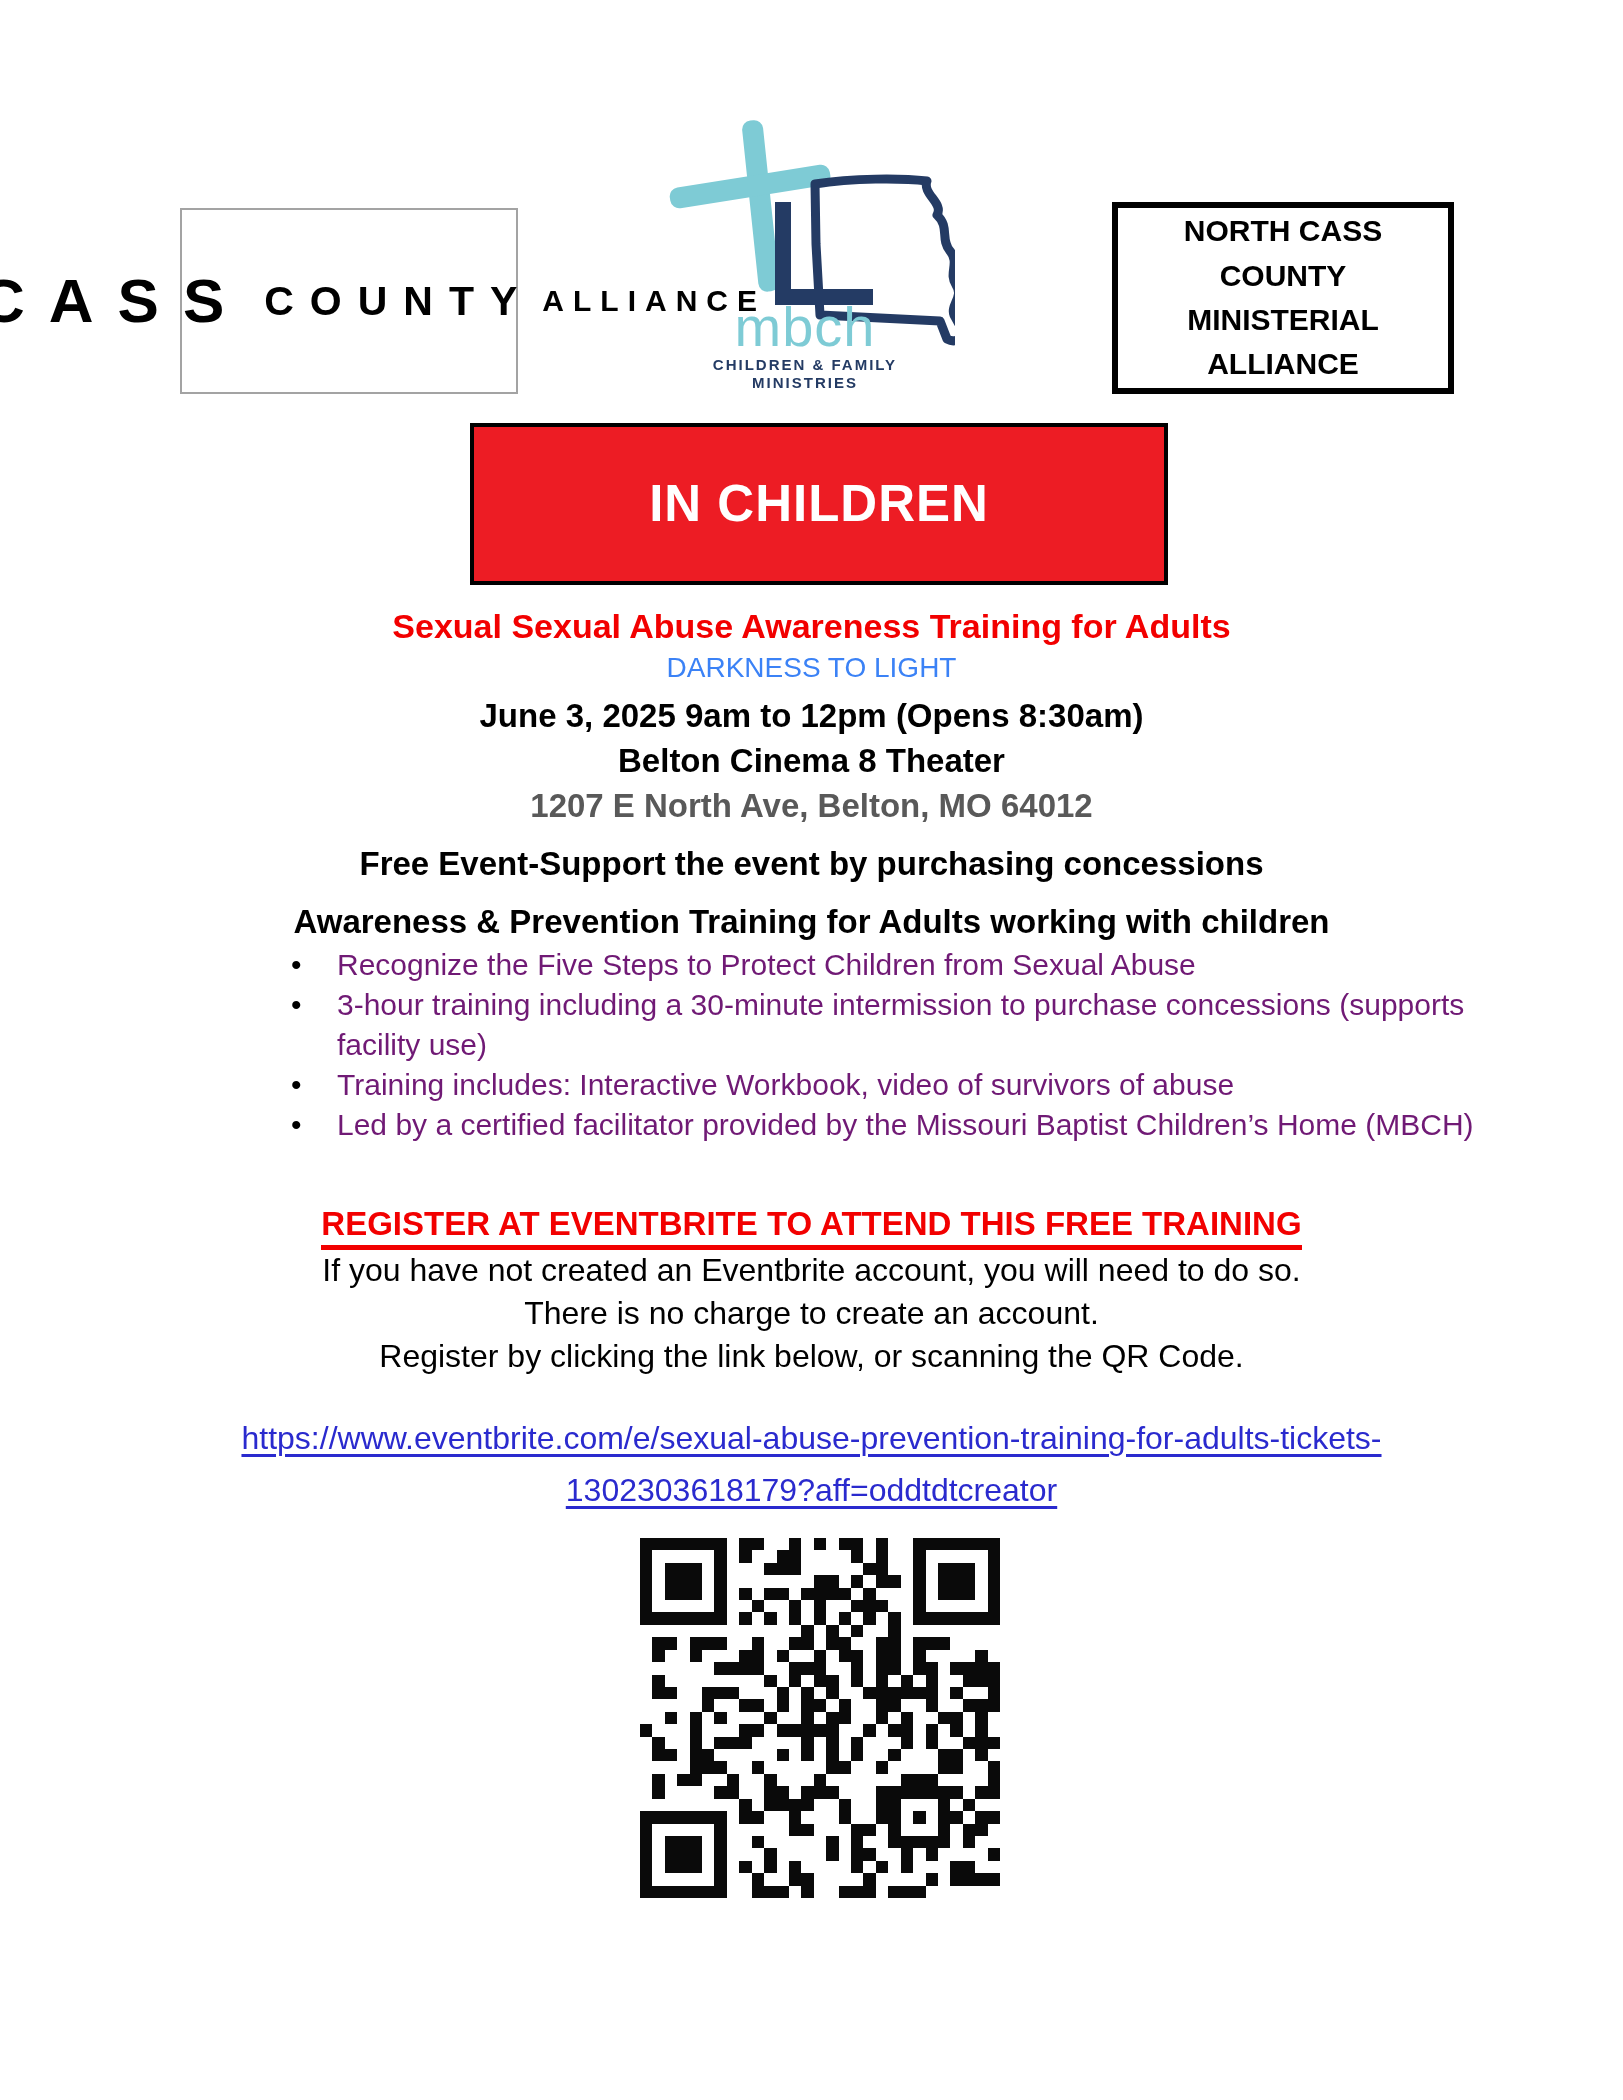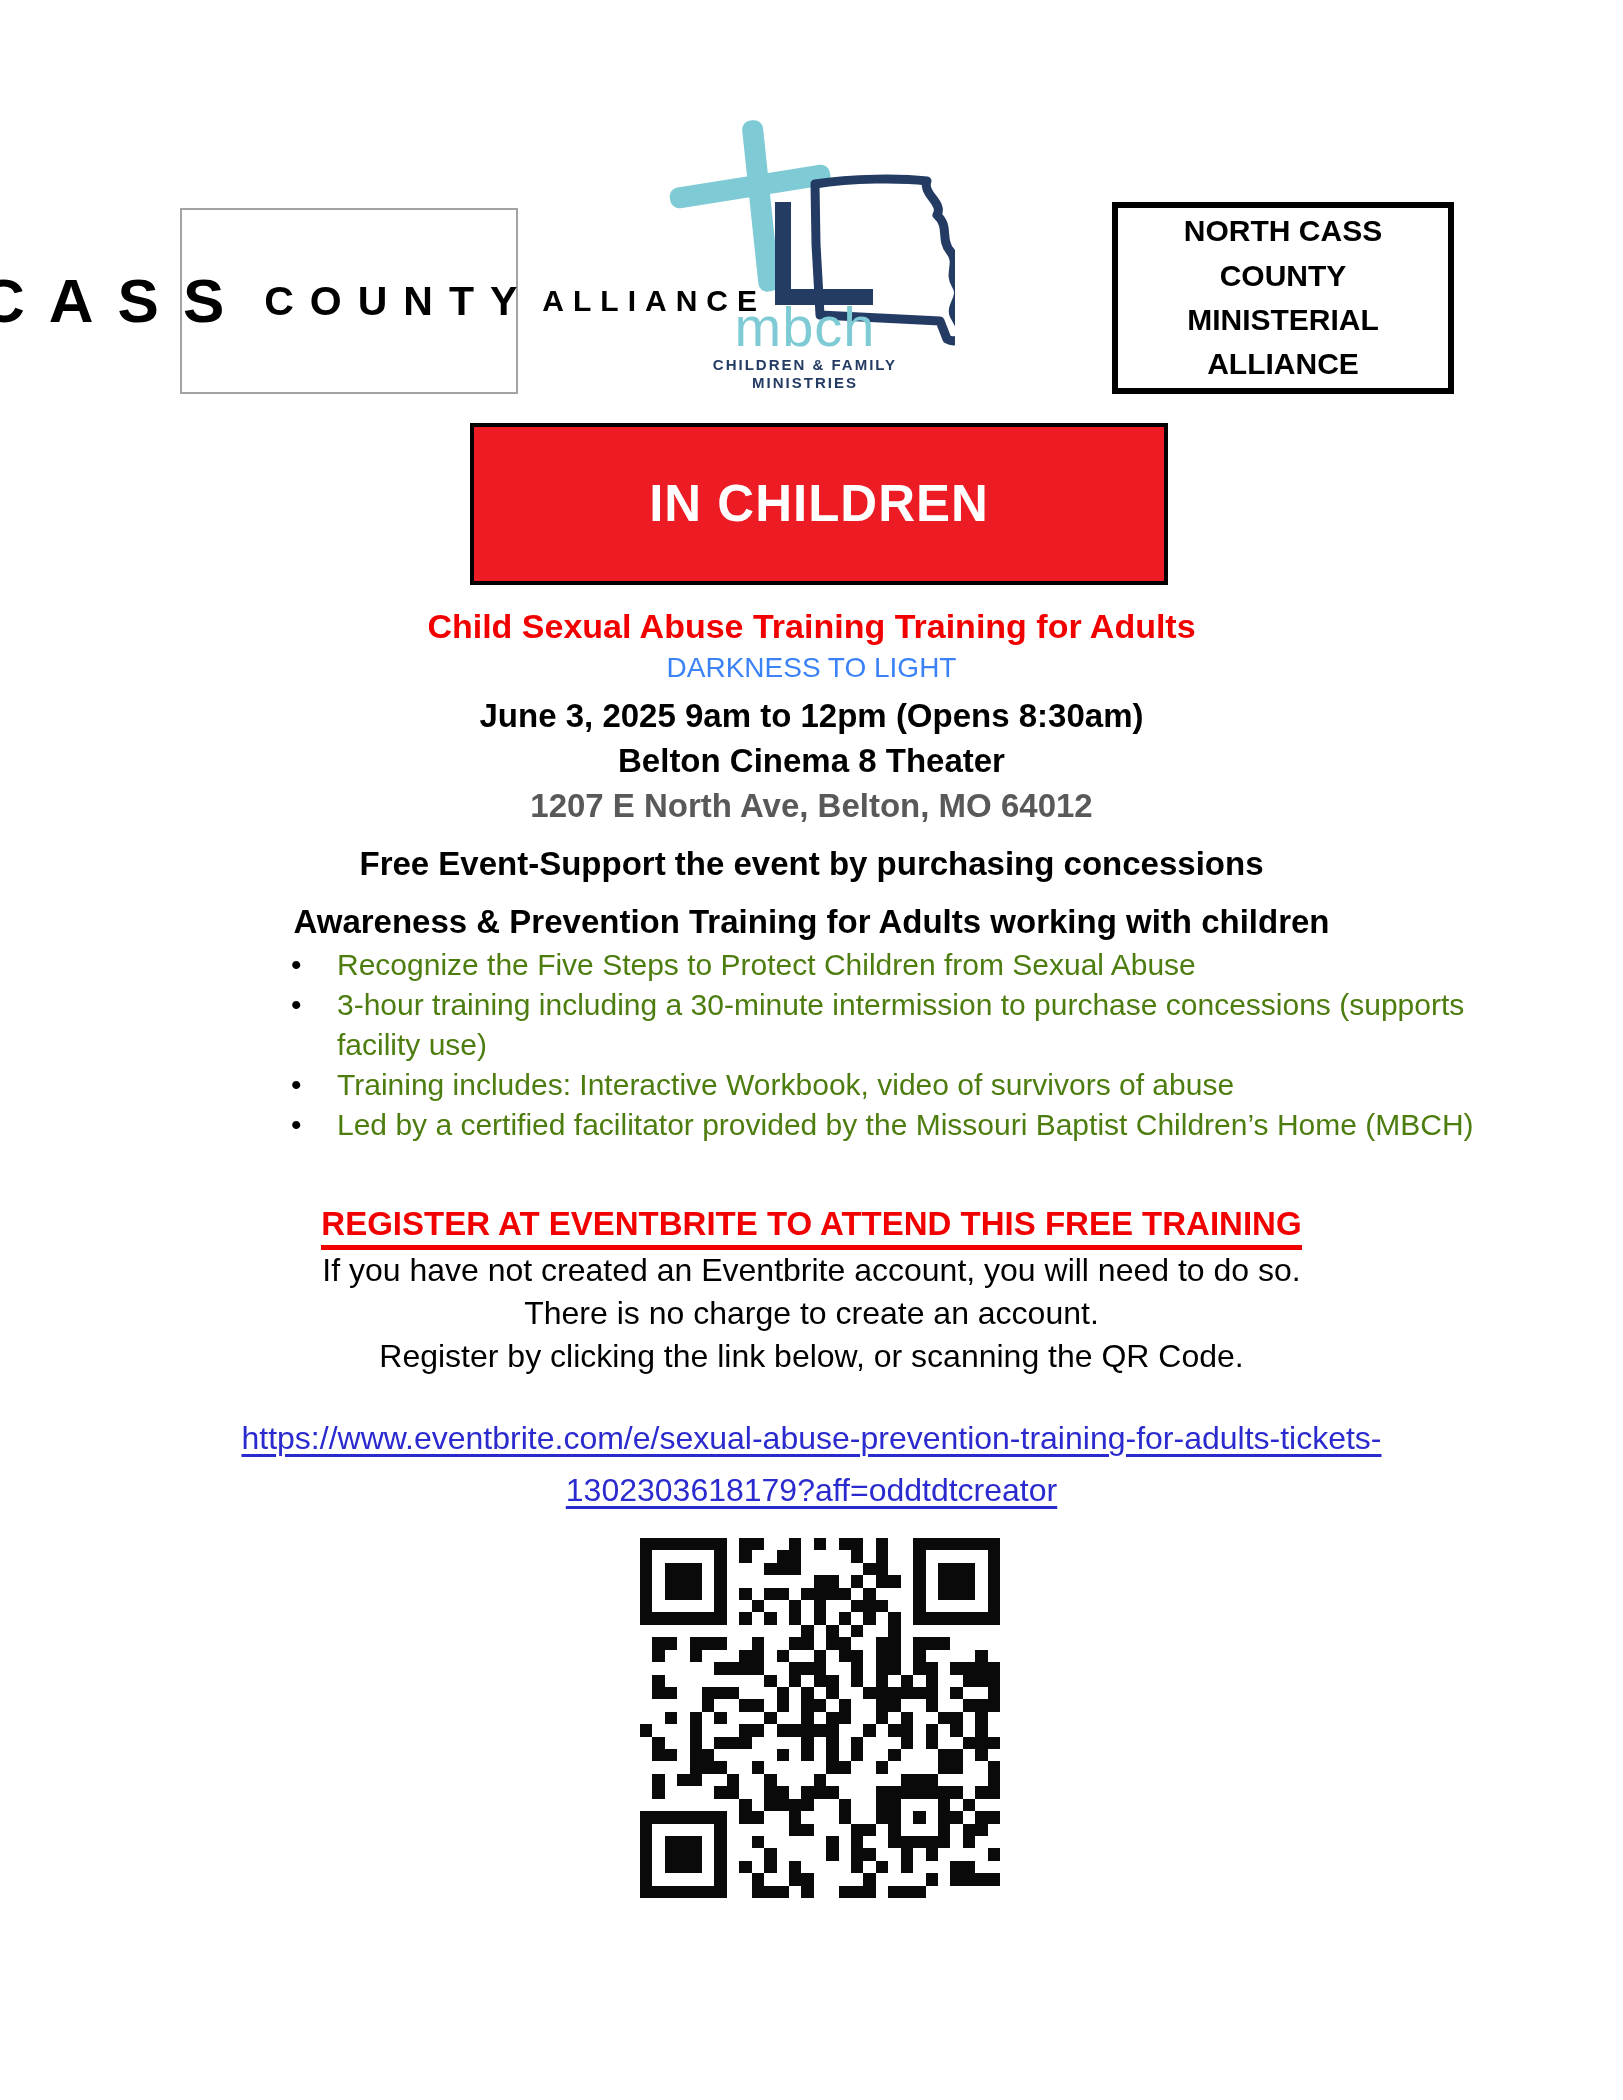--- a/index.html
+++ b/index.html
@@ -45,21 +45,21 @@
   .address{top:787px;font-size:33px;font-weight:bold;color:var(--gray);}
   .free-event{top:845px;font-size:33px;font-weight:bold;color:#000;}
   .details-heading{top:903px;font-size:33px;font-weight:bold;color:#000;}
   
   .bullets{
     position:absolute;left:285px;top:945px;width:1190px;
     margin:0;padding:0;list-style:none;
   }
   .bullets li{
     position:relative;padding-left:52px;
-    font-size:30px;line-height:40px;color:#4d7c0f;
+    font-size:30px;line-height:40px;color:#701a75;
   }
   .bullets li::before{
     content:"•";position:absolute;left:6px;top:0;
     font-size:30px;line-height:40px;color:#000;
   }
   
   .register-headline{top:1205px;font-size:33px;font-weight:bold;}
   .register-headline .u{
     color:var(--text_red);border-bottom:5px solid var(--text_red);padding-bottom:3px;
   }
@@ -125,21 +125,21 @@
       <div>COUNTY</div>
       <div>MINISTERIAL</div>
       <div>ALLIANCE</div>
     </div>
   </div>
 
   <div class="banner">
     <div class="bline">IN CHILDREN</div>
   </div>
 
-  <div class="cline red-sub">Child Sexual Abuse Training Training for Adults</div>
+  <div class="cline red-sub">Sexual Sexual Abuse Awareness Training for Adults</div>
   <div class="cline program">DARKNESS TO LIGHT</div>
   <div class="cline datetime">June 3, 2025 9am to 12pm (Opens 8:30am)</div>
   <div class="cline venue">Belton Cinema 8 Theater</div>
   <div class="cline address">1207 E North Ave, Belton, MO 64012</div>
   <div class="cline free-event">Free Event-Support the event by purchasing concessions</div>
 
   <div class="cline details-heading">Awareness &amp; Prevention Training for Adults working with children</div>
   <ul class="bullets">
     <li>Recognize the Five Steps to Protect Children from Sexual Abuse</li>
     <li>3-hour training including a 30-minute intermission to purchase concessions (supports facility use)</li>

